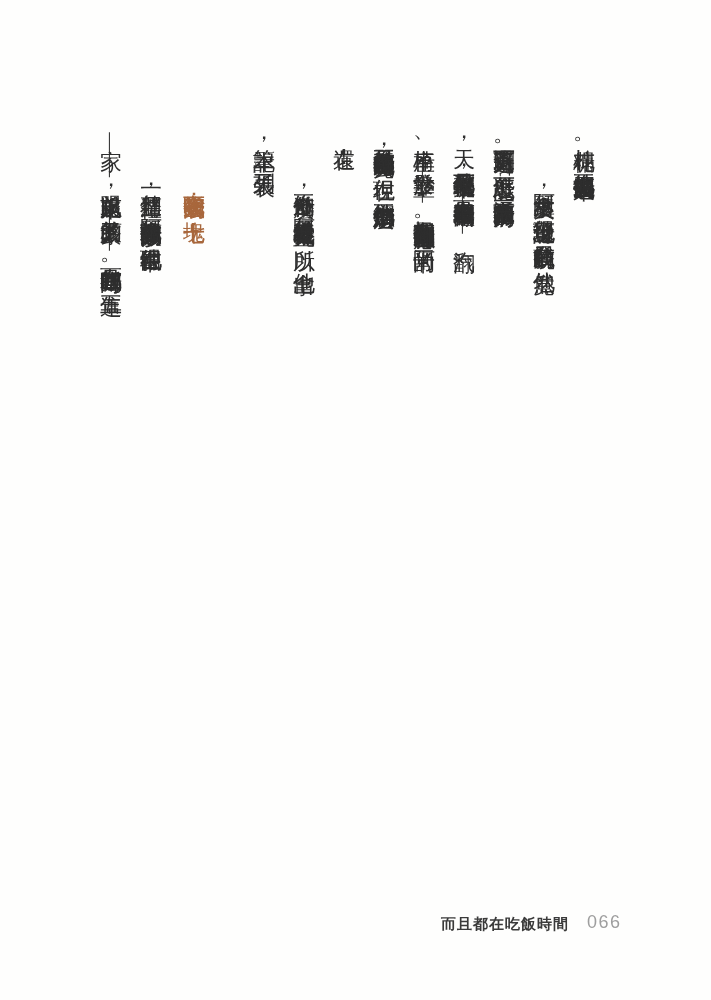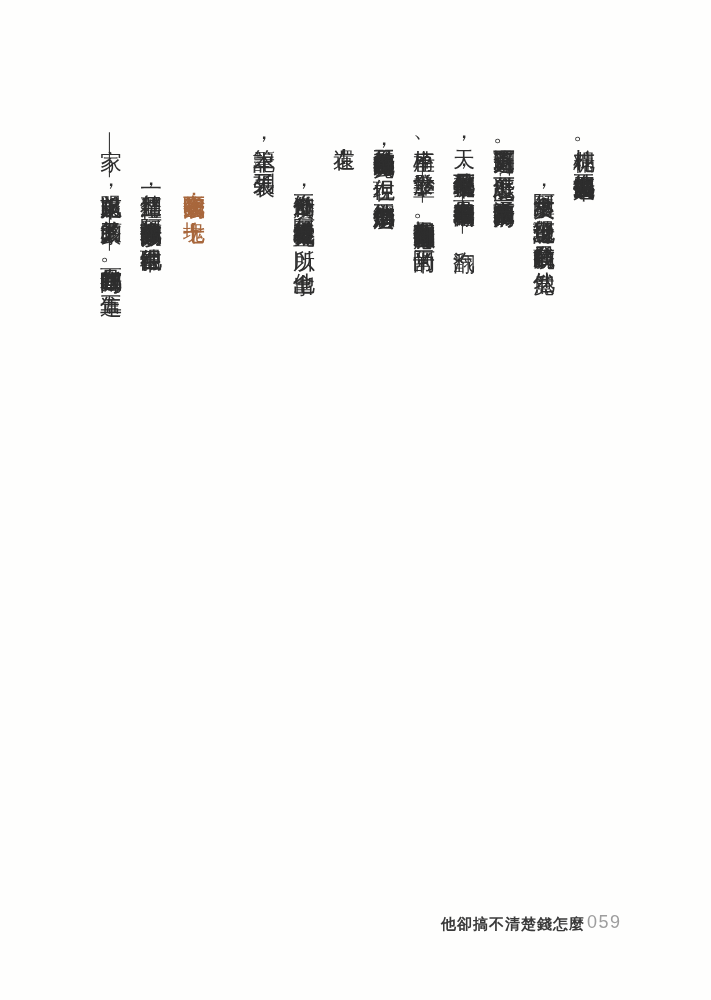--- a/index.html
+++ b/index.html
@@ -86,17 +86,17 @@
       <div class="col">瑟是搞不清楚自己的錢跑去哪兒了，但現在，他卻搞不清楚錢怎麼</div>
       <div class="col">還在！</div>
       <div class="col indent">不知道爲什麼，阿瑟就是覺得追根究柢很重要，所以，他拿出</div>
       <div class="col">筆記本，列了一張表。</div>
       <div class="col indent heading gap-before">在家吃飯省下的錢：七十塊</div>
       <div class="col indent">一整個禮拜，阿瑟沒少吃一頓珮蘭莎做的飯。他現在很常回</div>
       <div class="col">家——跟以前比起來，眞的頻繁多了——而且都在吃飯時間。這五年</div>
     </div>
 
   <div class="footer">
-    <span class="footer-title">他卻搞不清楚錢怎麼</span>
-    <span class="footer-page-number">059</span>
+    <span class="footer-title">而且都在吃飯時間</span>
+    <span class="footer-page-number">066</span>
   </div>
 
 </div>
 
 </body></html>

